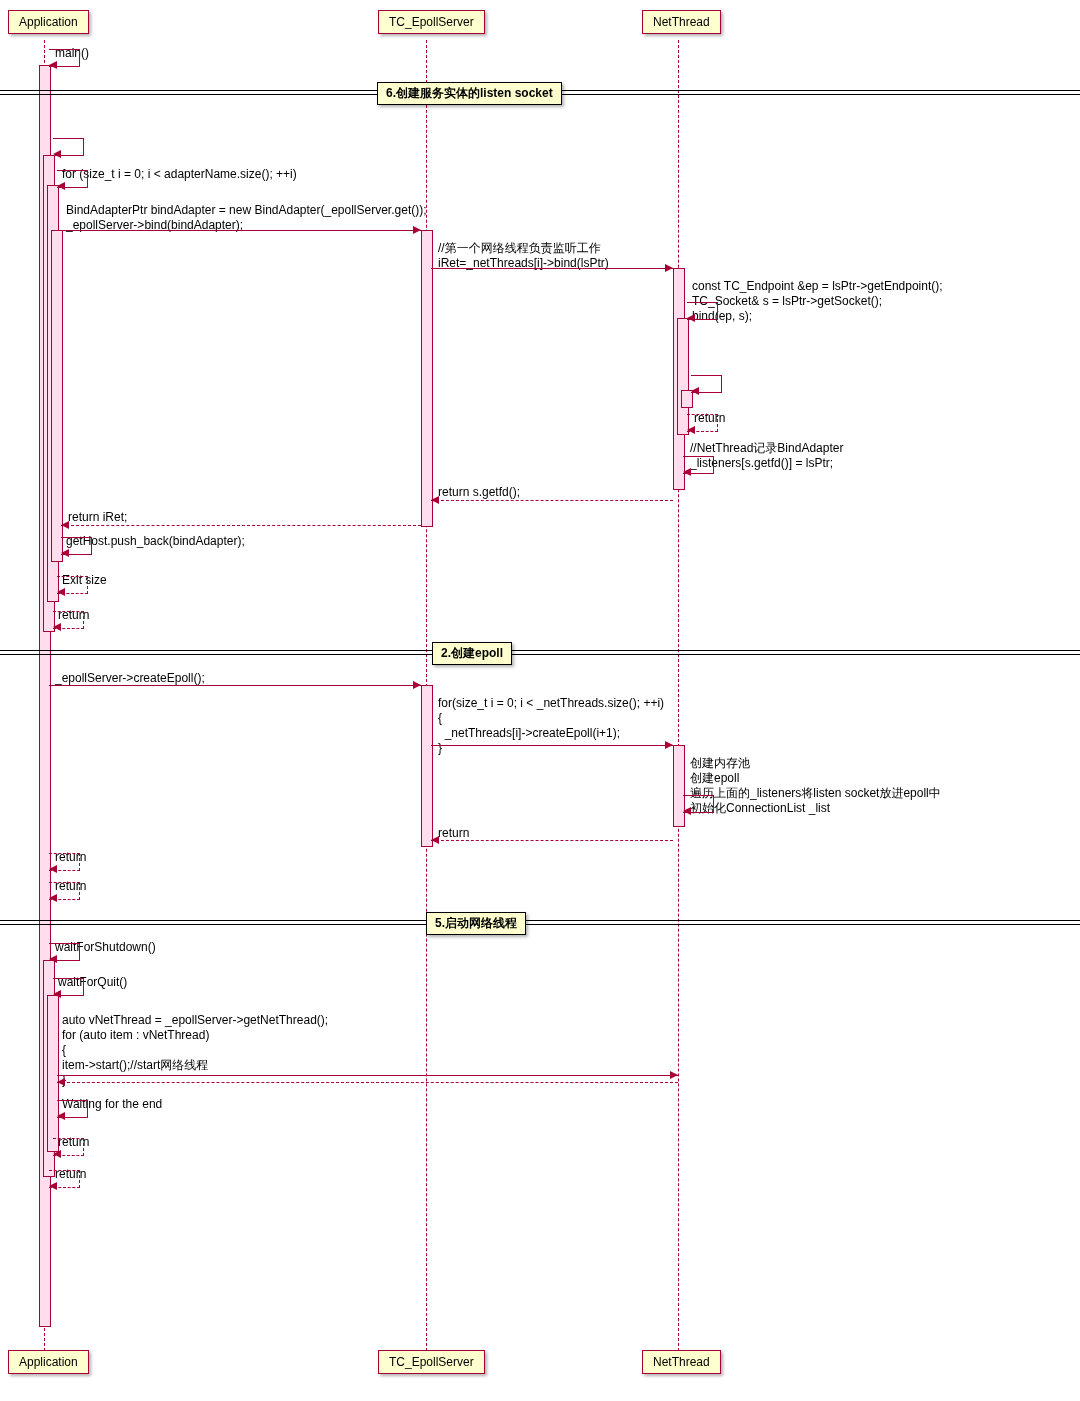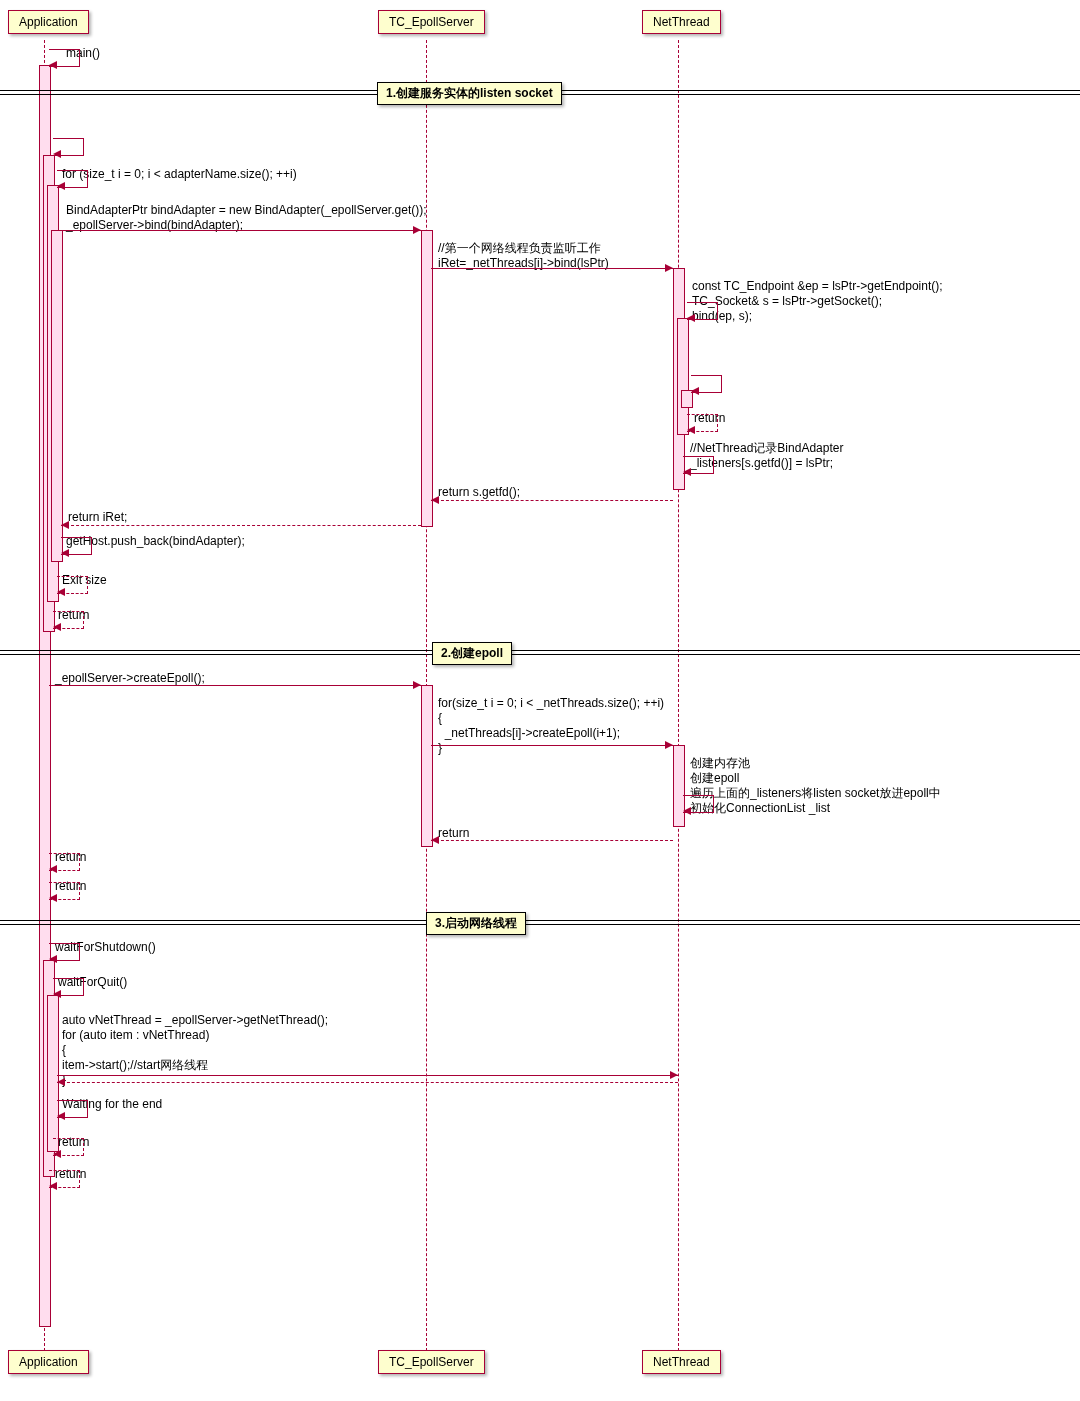--- a/index.html
+++ b/index.html
@@ -39,27 +39,27 @@
 <div class="act" style="left:421px;top:230px;height:295px"></div>
 <div class="act" style="left:673px;top:268px;height:220px"></div>
 <div class="act" style="left:677px;top:318px;height:115px"></div>
 <div class="act" style="left:681px;top:390px;height:16px"></div>
 <div class="act" style="left:421px;top:685px;height:160px"></div>
 <div class="act" style="left:673px;top:745px;height:80px"></div>
 <div class="act" style="left:43px;top:960px;height:215px"></div>
 <div class="act" style="left:47px;top:995px;height:155px"></div>
 
 <div class="divider-line" style="top:90px"></div>
-<div class="divider-box" style="left:377px;top:82px">1.创建服务实体的listen socket</div>
+<div class="divider-box" style="left:377px;top:82px">6.创建服务实体的listen socket</div>
 <div class="divider-line" style="top:650px"></div>
 <div class="divider-box" style="left:432px;top:642px">2.创建epoll</div>
 <div class="divider-line" style="top:920px"></div>
-<div class="divider-box" style="left:426px;top:912px">3.启动网络线程</div>
+<div class="divider-box" style="left:426px;top:912px">5.启动网络线程</div>
 
-<div class="msg" style="left:66px;top:46px">main()</div>
+<div class="msg" style="left:55px;top:46px">main()</div>
 <div class="self" style="left:49px;top:49px"></div>
     <div class="ah-l" style="left:49px;top:61px"></div>
 
 <div class="self" style="left:53px;top:138px"></div>
     <div class="ah-l" style="left:53px;top:150px"></div>
 
 <div class="msg" style="left:62px;top:167px">for (size_t i = 0; i &lt; adapterName.size(); ++i)</div>
 <div class="self" style="left:57px;top:170px"></div>
     <div class="ah-l" style="left:57px;top:182px"></div>
 

